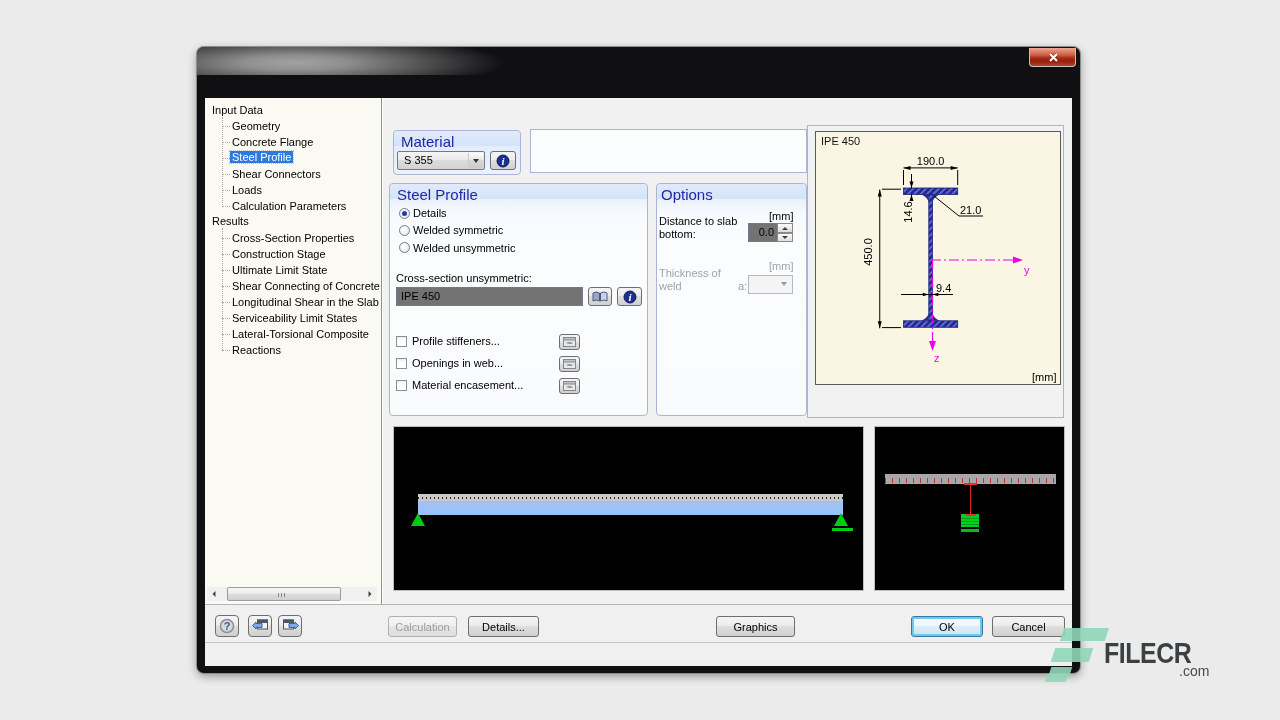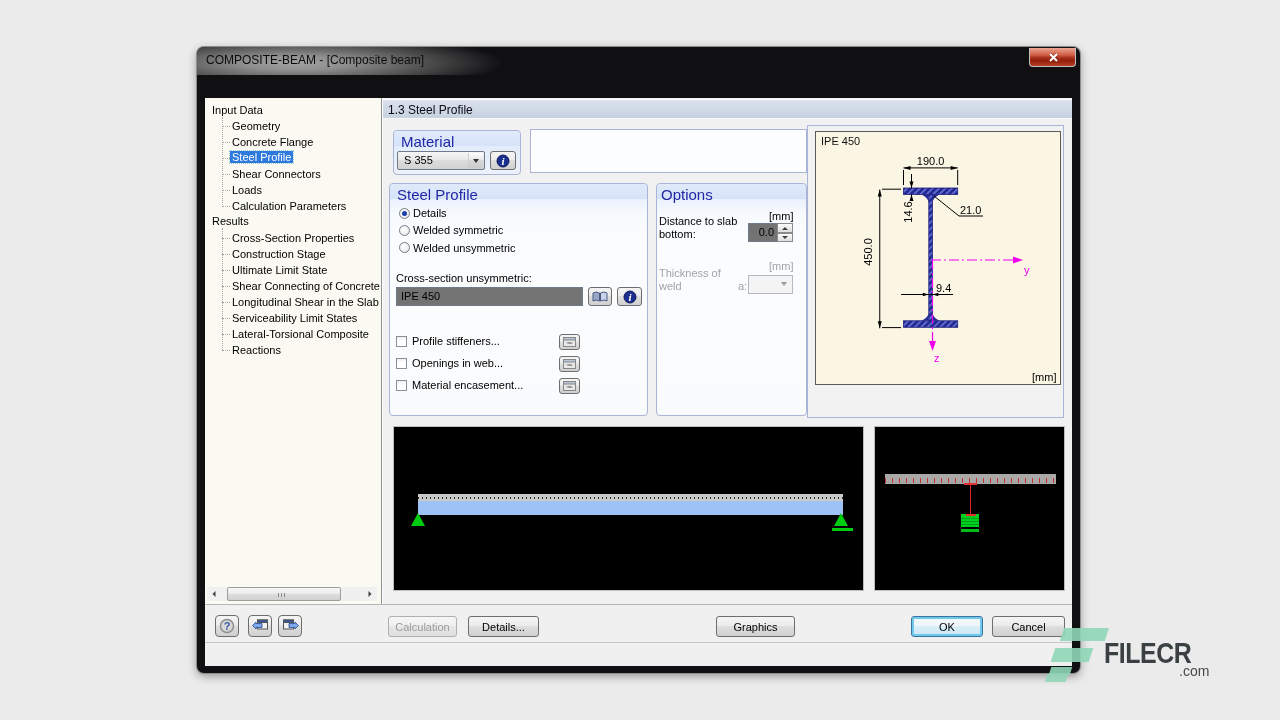--- a/index.html
+++ b/index.html
@@ -44,21 +44,20 @@
 .combo{position:absolute;border:1px solid #6f7a8a;border-radius:2px;background:linear-gradient(#f5f5f5,#e9e9e9 45%,#dcdcdc 50%,#d2d2d2 100%);font-size:11px}
 .cArrow{position:absolute;right:1px;top:1px;bottom:1px;width:15px;border-left:1px solid #c8ccd4;background:linear-gradient(#fdfdfd,#e8e8e8 45%,#d8d8d8 50%,#cccccc 100%)}
 .cArrow::after{content:"";position:absolute;left:4px;top:6px;border-left:3.5px solid transparent;border-right:3.5px solid transparent;border-top:4px solid #333}
 </style>
 </head>
 <body>
 <div id="stage">
 <div id="win">
   <div id="title">
         <div id="titleglow"></div>
-        <div id="titletxt">COMPOSITE-BEAM - [Composite beam]</div>
       </div>
   <div id="close">
         <svg width="11" height="11" viewBox="0 0 11 11">
           <path d="M2 2 L9 9 M9 2 L2 9" stroke="#5a1408" stroke-width="3.4" opacity="0.5"></path>
           <path d="M2 2 L9 9 M9 2 L2 9" stroke="#ffffff" stroke-width="2.1"></path>
         </svg>
       </div>
   <div id="main">
     <div id="tree">
       <div class="ti" style="left:7px;top:6px">Input Data</div>
@@ -101,23 +100,20 @@
                 <path d="M5.5 4 L8.5 7 L5.5 10 Z" fill="#404040"></path>
               </svg></div>
         <div id="hthumb">
               <i></i>
             </div>
       </div>
     </div>
     <div id="treediv"></div>
         <div id="treediv2"></div>
     <div id="content">
-      <div id="chead">
-            <span>1.3 Steel Profile</span>
-          </div>
       <div class="grp" style="left:10px;top:32px;width:128px;height:45px;background:linear-gradient(#dfeafa,#e6eefb 60%,#ecf2fc)">
             <div class="gband"></div>
             <div class="glabel">Material</div>
           </div>
       <div class="combo" style="left:14px;top:53px;width:88px;height:19px">
             <span style="position:absolute;left:6px;top:2px">S 355</span>
             <span class="cArrow"></span>
           </div>
       <div class="btn" style="left:107px;top:53px;width:26px;height:19px"><svg width="14" height="14" style="margin-top:2px" viewBox="0 0 14 14">
               <circle cx="7" cy="7" r="6" fill="#1c2f8f" stroke="#0e1a60"></circle>

